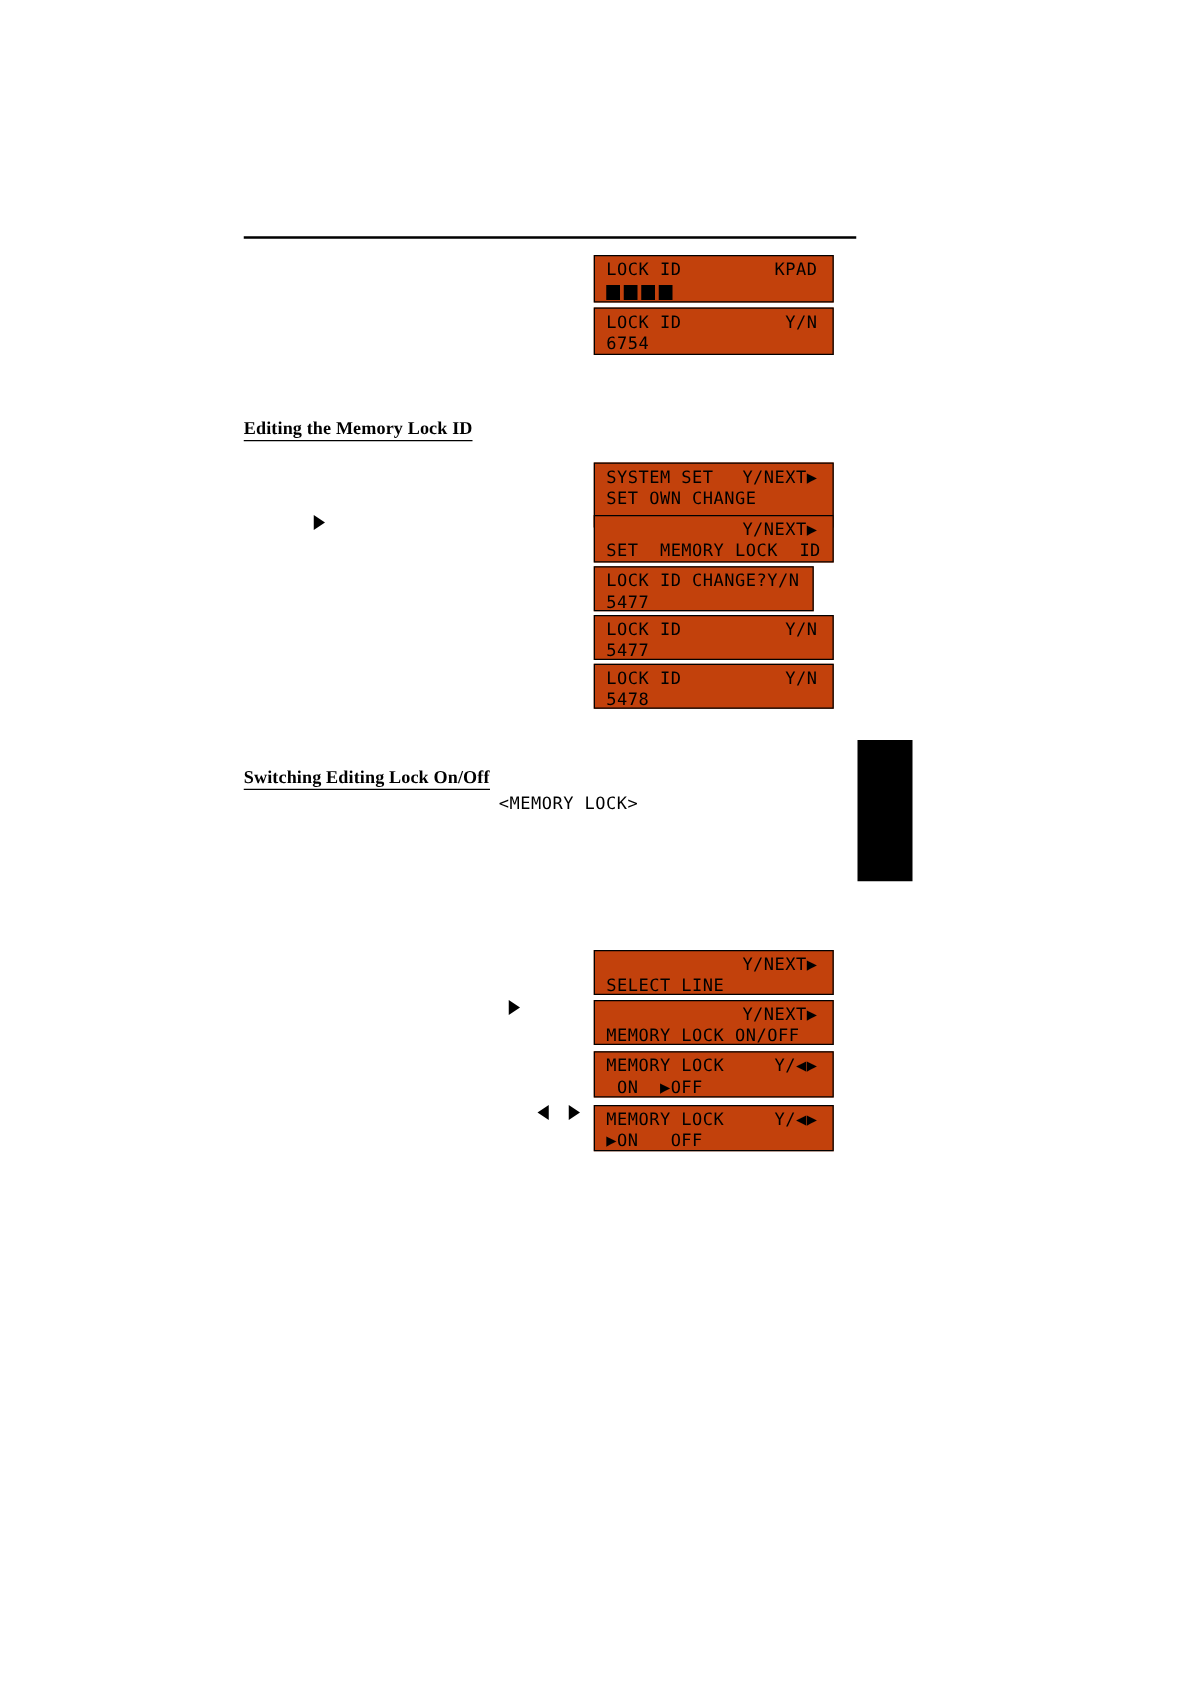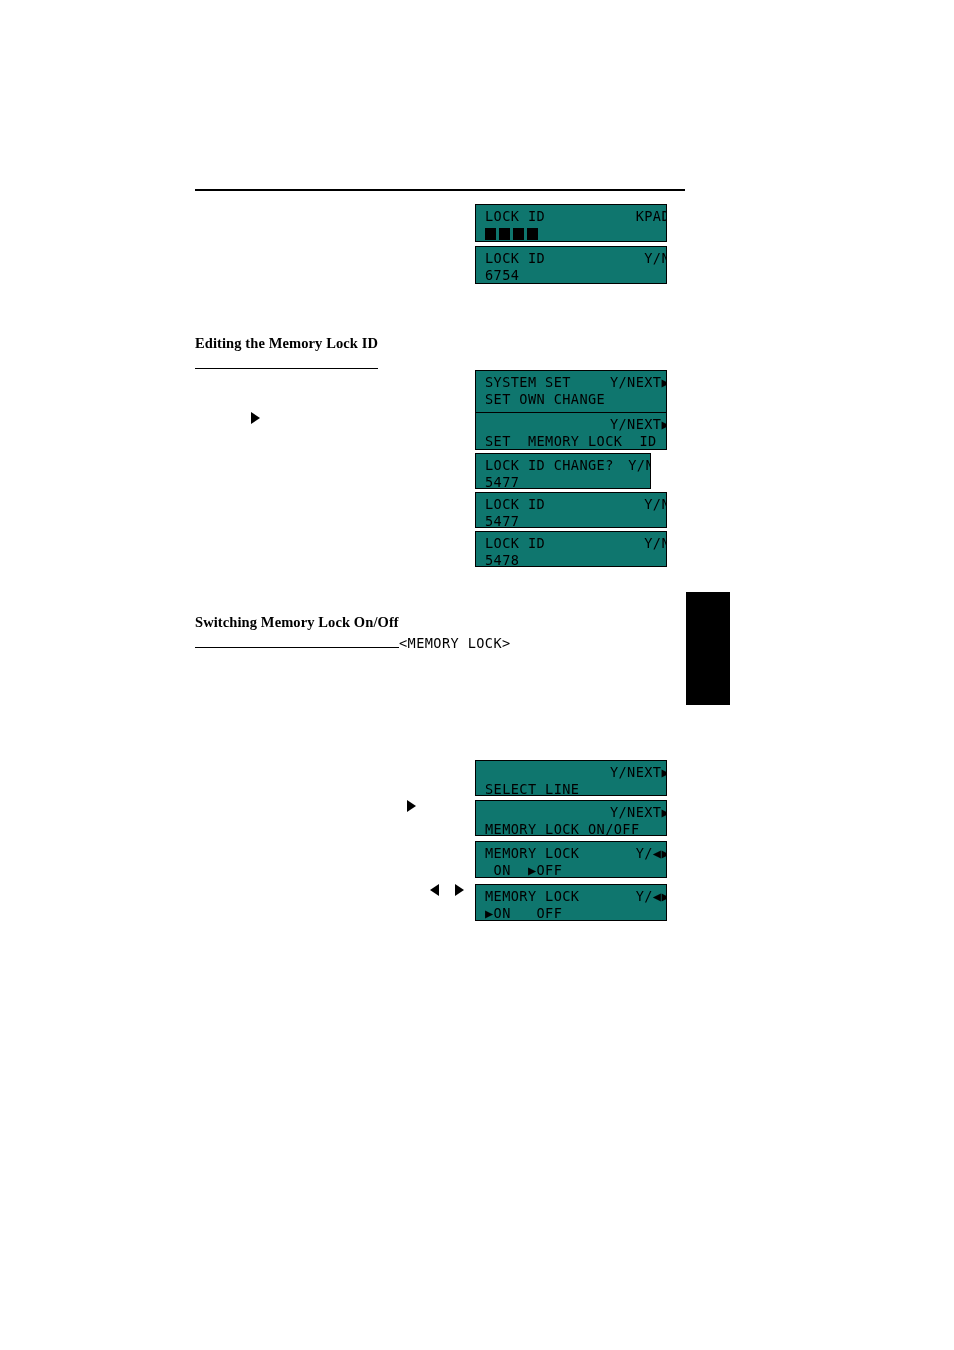--- a/index.html
+++ b/index.html
@@ -35,39 +35,39 @@
 
   
   .section-heading {
     position: absolute;
     font-family: "Liberation Serif", serif;
     font-weight: bold;
     font-size: 14.5px;
     letter-spacing: 0.1px;
     line-height: 18px;
     white-space: nowrap;
-    padding-bottom: 16px;
+    padding-bottom: 0;
     border-bottom: 1.3px solid #000;
     color: #000;
   }
   #heading-editing  { left: 195px; top: 334px; }
   #heading-switching{ left: 195px; top: 613px; }
 
   
   .lcd {
     position: absolute;
     box-sizing: border-box;
     border: 1.6px solid #000;
-    background: #0f766e;
+    background: #c2410c;
     font-family: "DejaVu Sans Mono", "Liberation Mono", monospace;
     font-size: 13.6px;
     line-height: 17px;
     letter-spacing: 0.4px;
     color: #000;
-    padding: 3px 0 3px 9px;
+    padding: 3px 16px 3px 9px;
     overflow: hidden;
   }
   .lcd .row {
     display: block;
     white-space: pre;
     height: 17px;
   }
   
   .lcd .row.split {
     display: flex;
@@ -199,21 +199,21 @@
   </div>
 
   <div class="lcd" id="lcd-7" style="left:475px; top:531px; width:192px; height:36px;">
     <div class="row split">
       <span class="lt">LOCK ID</span>
       <span class="rt">Y/N</span>
     </div>
     <div class="row">5478</div>
   </div>
 
-  <div class="section-heading" id="heading-switching">Switching Memory Lock On/Off</div>
+  <div class="section-heading" id="heading-switching">Switching Editing Lock On/Off</div>
 
   <div class="thumb-tab"></div>
 
   <div class="lcd-text" style="left:399px; top:635px;">&lt;MEMORY LOCK&gt;</div>
 
   <div class="lcd" id="lcd-8" style="left:475px; top:760px; width:192px; height:36px;">
     <div class="row rightonly">Y/NEXT▶</div>
     <div class="row">SELECT LINE</div>
   </div>
 

